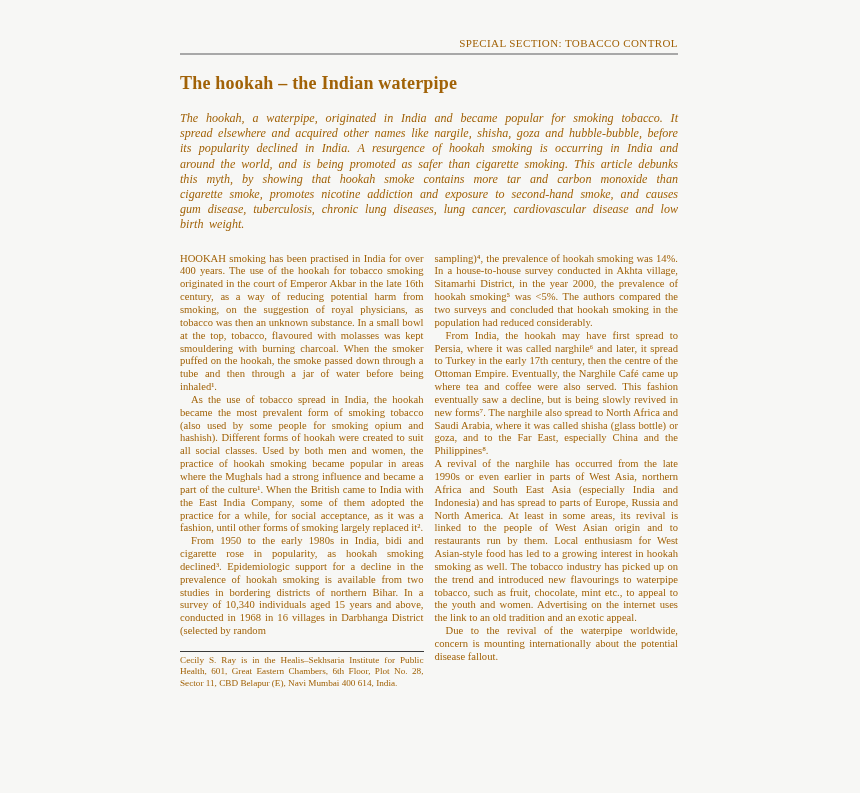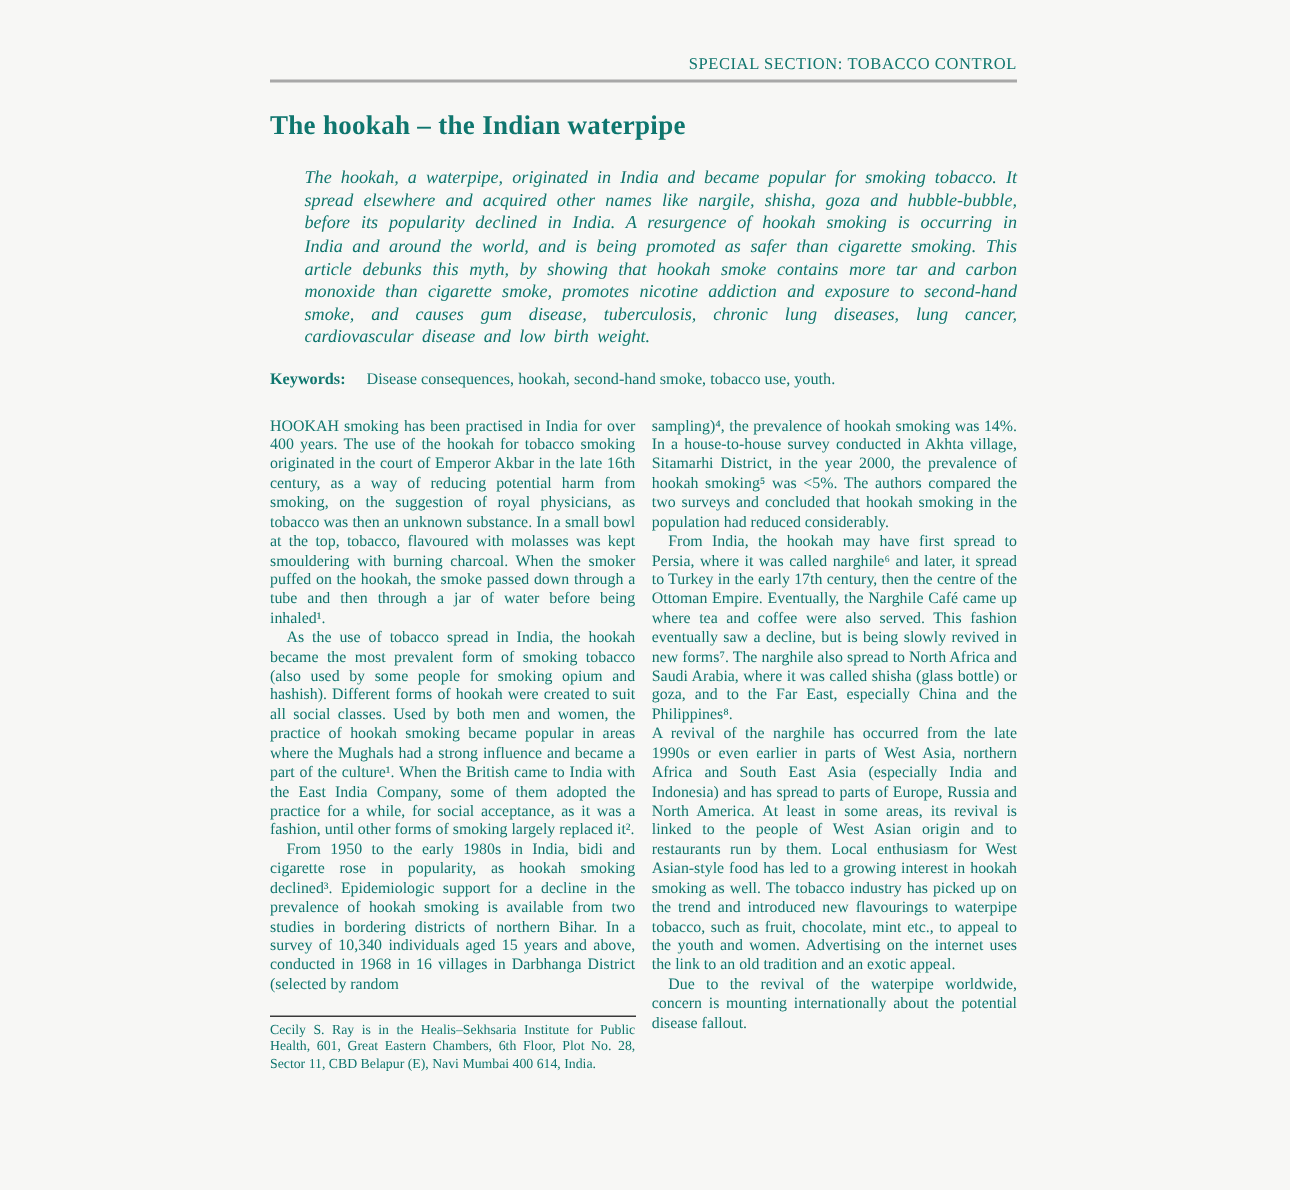--- a/index.html
+++ b/index.html
@@ -2,21 +2,21 @@
 <html><head>
 <meta charset="utf-8">
 <style>
   * { margin: 0; padding: 0; box-sizing: border-box; }
   html, body { background: #f7f7f5; }
   .page {
     position: relative;
     width: 860px;
     height: 793px;
     background: #f7f7f5;
-    color: #0f766e;
+    color: #a16207;
     font-family: "Liberation Serif", "DejaVu Serif", serif;
     overflow: hidden;
   }
   .content {
     position: absolute;
     left: 180px;
     top: 0;
     width: 498px;
   }
   .running-head {
@@ -48,21 +48,20 @@
     font-size: 11.5px;
     font-style: italic;
   }
   .abstract {
     margin-top: 17px;
     font-size: 12.1px;
     font-style: italic;
     line-height: 15.2px;
     text-align: justify;
     word-spacing: 2.5px;
-    margin-left: 23px;
   }
   .keywords {
     margin-top: 14px;
     font-size: 10.8px;
   }
   .keywords .kw-label { font-weight: bold; margin-right: 14px; }
   .columns {
     margin-top: 20px;
     display: flex;
     gap: 11px;
@@ -106,23 +105,20 @@
   <div class="content">
 
     <div class="running-head">SPECIAL SECTION: TOBACCO CONTROL</div>
     <div class="head-rule"></div>
 
     <h1 class="title">The hookah – the Indian waterpipe</h1>
 
 
     <div class="abstract">The hookah, a waterpipe, originated in India and became popular for smoking tobacco. It spread elsewhere and acquired other names like nargile, shisha, goza and hubble-bubble, before its popularity declined in India. A resurgence of hookah smoking is occurring in India and around the world, and is being promoted as safer than cigarette smoking. This article debunks this myth, by showing that hookah smoke contains more tar and carbon monoxide than cigarette smoke, promotes nicotine addiction and exposure to second-hand smoke, and causes gum disease, tuberculosis, chronic lung diseases, lung cancer, cardiovascular disease and low birth weight.</div>
 
-    <div class="keywords">
-      <span class="kw-label">Keywords:</span><span>Disease consequences, hookah, second-hand smoke, tobacco use, youth.</span>
-    </div>
 
     <div class="columns">
 
       <div class="col">
         <p class="body-para">HOOKAH smoking has been practised in India for over 400 years. The use of the hookah for tobacco smoking originated in the court of Emperor Akbar in the late 16th century, as a way of reducing potential harm from smoking, on the suggestion of royal physicians, as tobacco was then an unknown substance. In a small bowl at the top, tobacco, flavoured with molasses was kept smouldering with burning charcoal. When the smoker puffed on the hookah, the smoke passed down through a tube and then through a jar of water before being inhaled¹.</p>
         <p class="body-para indent">As the use of tobacco spread in India, the hookah became the most prevalent form of smoking tobacco (also used by some people for smoking opium and hashish). Different forms of hookah were created to suit all social classes. Used by both men and women, the practice of hookah smoking became popular in areas where the Mughals had a strong influence and became a part of the culture¹. When the British came to India with the East India Company, some of them adopted the practice for a while, for social acceptance, as it was a fashion, until other forms of smoking largely replaced it².</p>
         <p class="body-para indent">From 1950 to the early 1980s in India, bidi and cigarette rose in popularity, as hookah smoking declined³. Epidemiologic support for a decline in the prevalence of hookah smoking is available from two studies in bordering districts of northern Bihar. In a survey of 10,340 individuals aged 15 years and above, conducted in 1968 in 16 villages in Darbhanga District (selected by random</p>
 
         <div class="footnote">
           <div class="fn-affiliation">Cecily S. Ray is in the Healis–Sekhsaria Institute for Public Health, 601, Great Eastern Chambers, 6th Floor, Plot No. 28, Sector 11, CBD Belapur (E), Navi Mumbai 400 614, India.</div>

